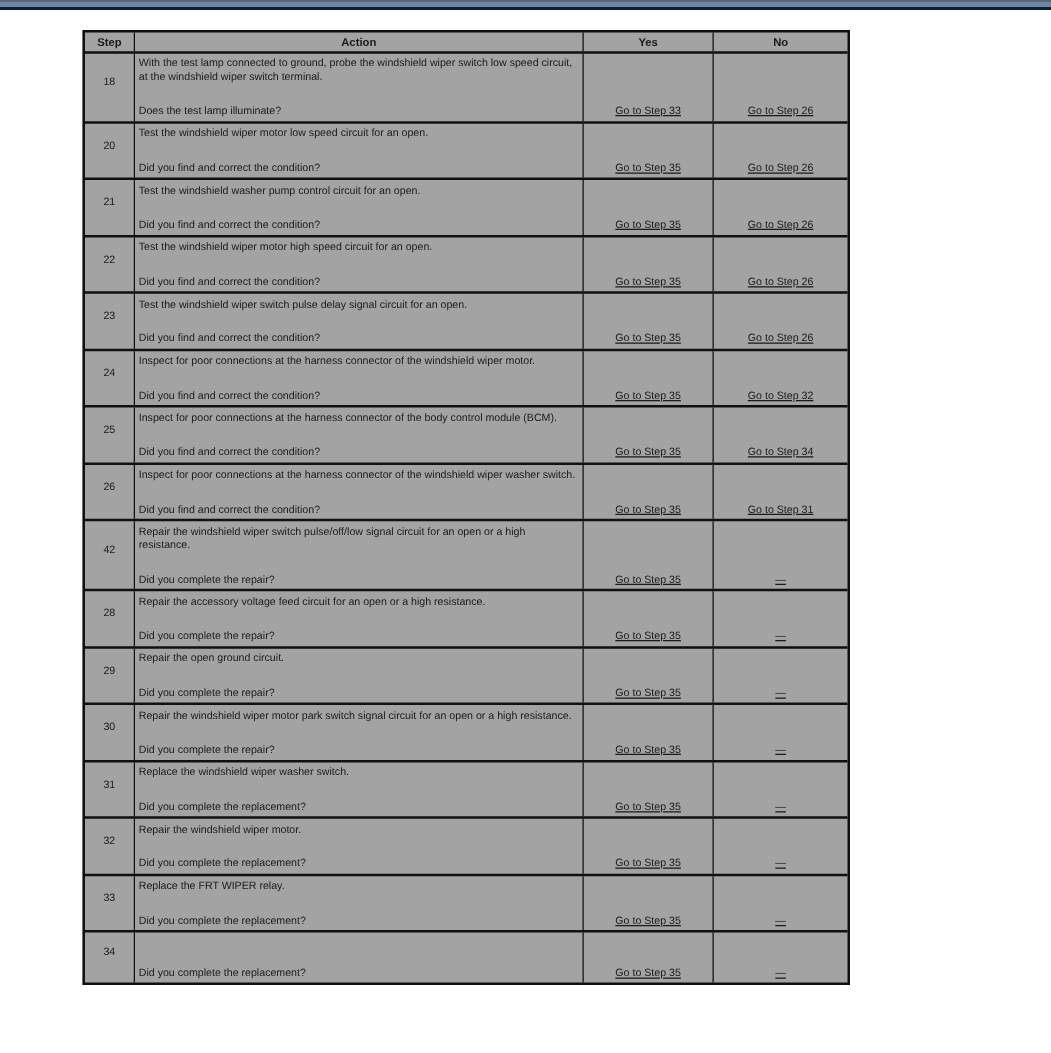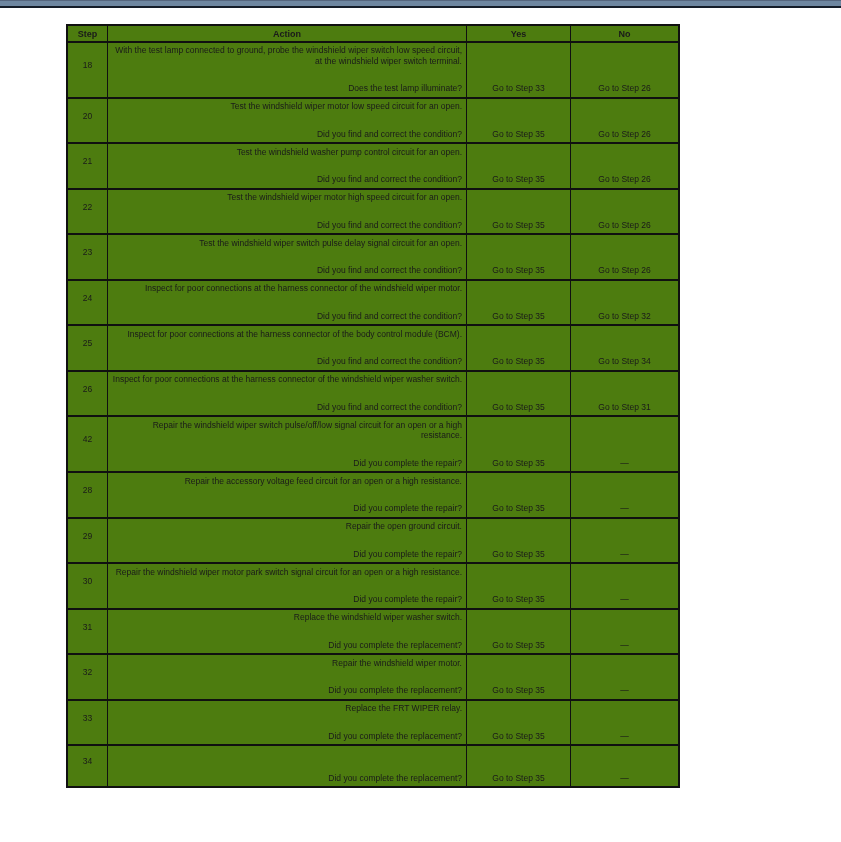--- a/index.html
+++ b/index.html
@@ -14,21 +14,21 @@
   .topbar {
     position: absolute; top: 0; left: 0; width: 841px; height: 8px;
     background: linear-gradient(to bottom,
       #55667e 0px, #55667e 1.5px,
       #6e87a1 1.5px, #6e87a1 6px,
       #141d29 6px, #141d29 8px);
   }
   .doc-table {
     position: absolute; left: 66px; top: 24px; width: 614px;
     border: 2px solid #101010;
-    background: #4d7c0f;
+    background: #a3a3a3;
   }
   .tr { display: flex; border-top: 2px solid #101010; }
   .tr.header-row { border-top: none; }
   .td, .th { border-left: 1px solid #101010; }
   .td:first-child, .th:first-child { border-left: none; }
 
   .th {
     font-size: 9px; font-weight: bold; text-align: center;
     padding: 2.5px 0 2px 0;
   }
@@ -39,27 +39,27 @@
 
   .td { font-size: 8.5px; line-height: 10.5px; }
   .step-cell {
     display: flex; align-items: center; justify-content: center;
     padding-bottom: 9px;
   }
   .action-cell {
     display: flex; flex-direction: column;
     padding: 2.5px 4px 3px 3px;
     min-height: 40px;
-    text-align: right;
   }
   .action-spacer { height: 17px; flex: 1 0 auto; }
   .goto-cell {
     display: flex; align-items: flex-end; justify-content: center;
     text-align: center;
     padding-bottom: 3px;
+    text-decoration: underline;
   }
 </style>
 </head>
 <body>
 
 <div class="topbar"></div>
 
 <div class="doc-table">
   <div class="tr header-row">
     <div class="th col-step">Step</div>

